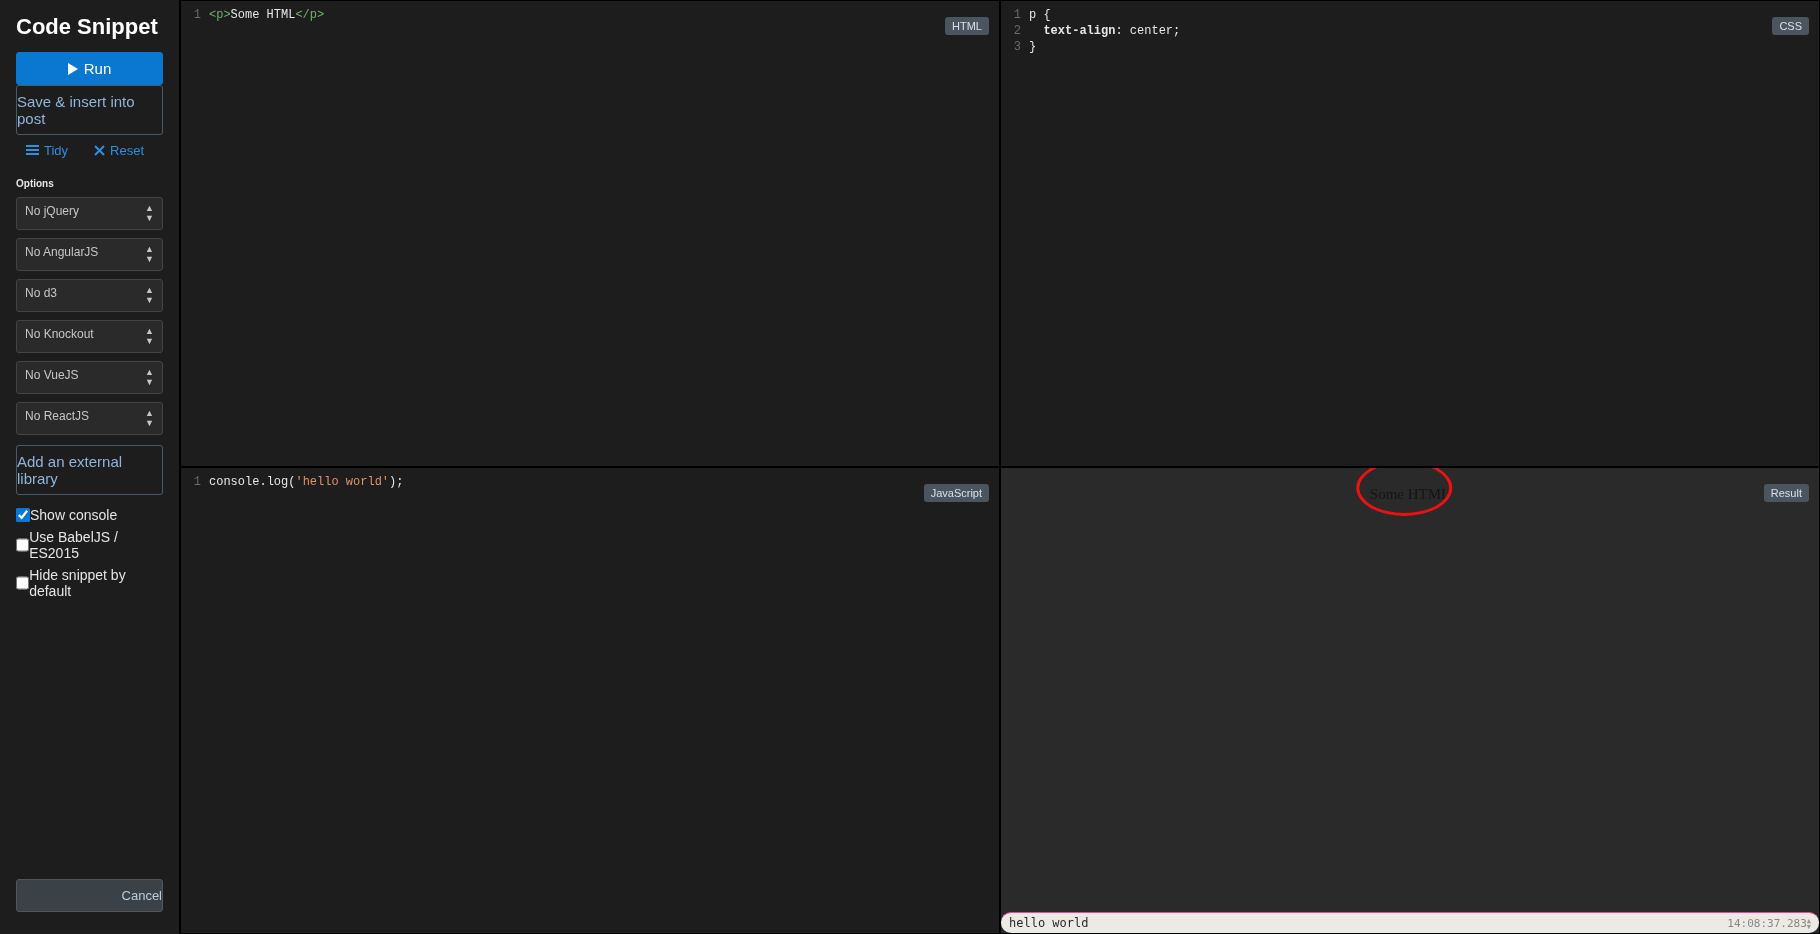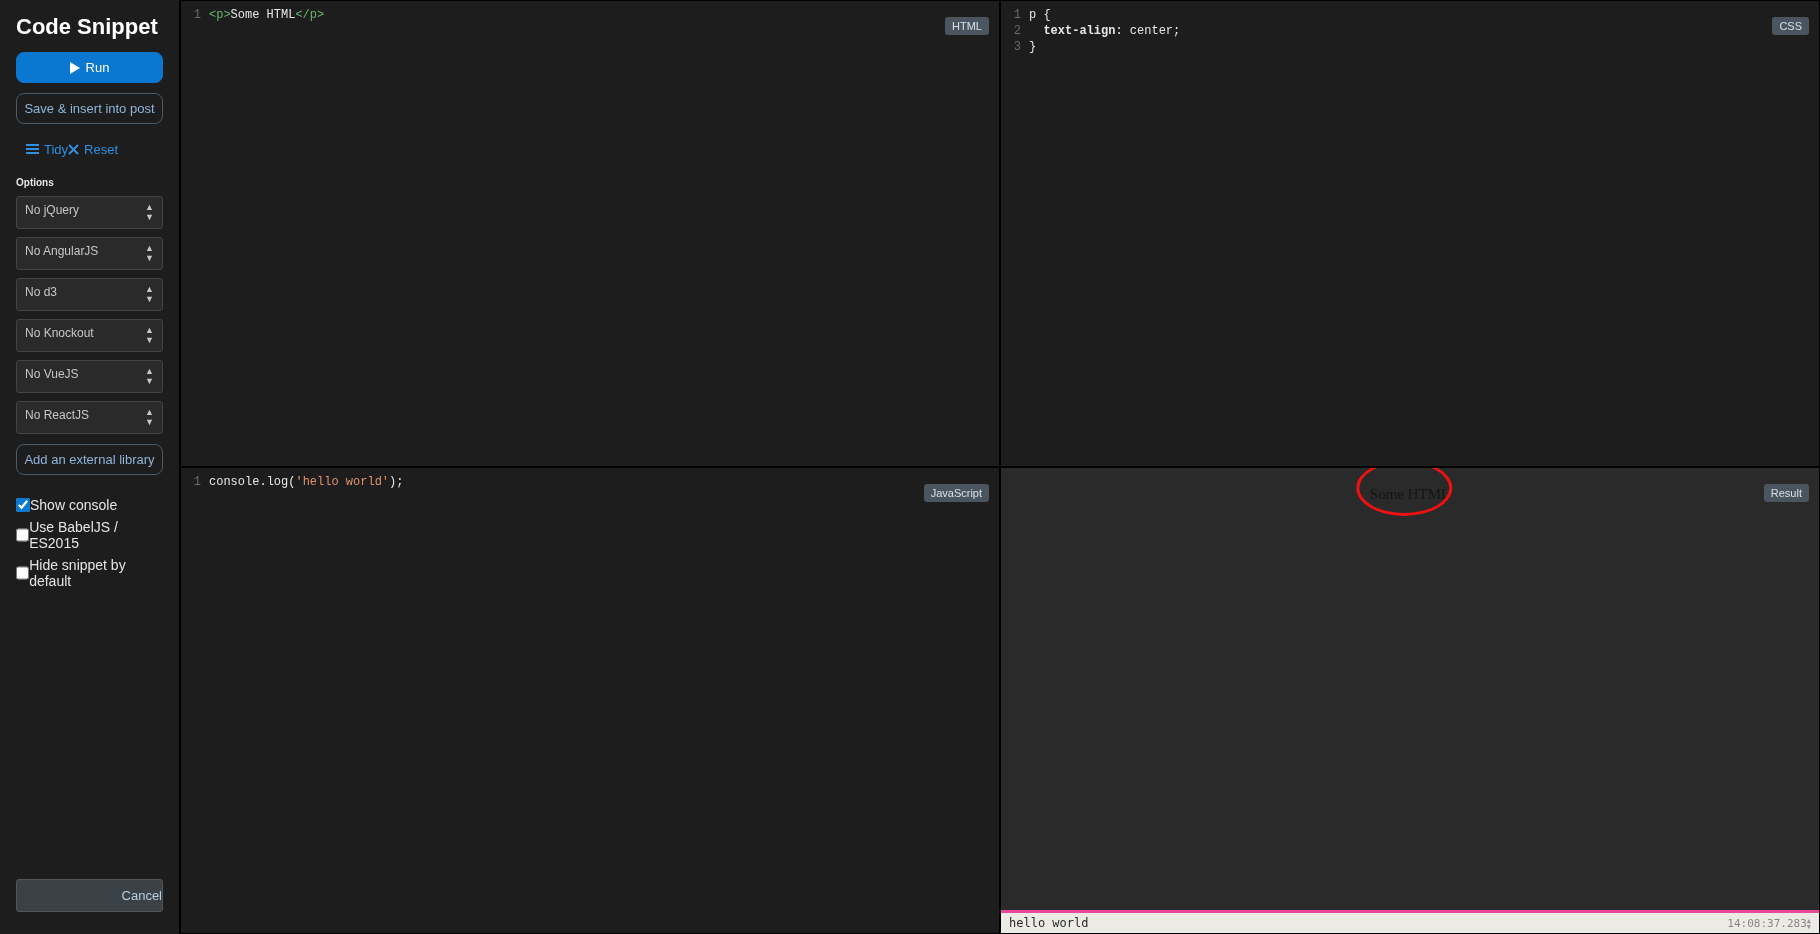--- a/index.html
+++ b/index.html
@@ -24,40 +24,40 @@
 .sidebar h1 {
   color: #fff;
   font-size: 22px;
   font-weight: bold;
   margin-bottom: 12px;
 }
 .btn {
   display: flex;
   align-items: center;
   justify-content: center;
-  border-radius: 8px;
+  border-radius: 3px;
   cursor: pointer;
-  font-size: 13px;
+  font-size: 15px;
   padding: 7px 0;
-  margin-bottom: 10px;
   border: 1px solid transparent;
 }
 .btn-run {
   background: #0a78d1;
   color: #fff;
   border-color: #0a78d1;
 }
 .btn-run svg { margin-right: 6px; }
 .btn-outline {
   background: transparent;
   color: #8fb4d8;
   border: 1px solid #4a5a68;
 }
 .link-row {
   display: flex;
+  gap: 26px;
   margin: 8px 0 20px 10px;
 }
 .link-btn {
   color: #2f8fe0;
   font-size: 13px;
   cursor: pointer;
   display: inline-flex;
   align-items: center;
   gap: 5px;
 }
@@ -185,21 +185,22 @@
 }
 .console {
   background: #eceae5;
   font-family: "Consolas", monospace;
   font-size: 12px;
   color: #2b2b2b;
   padding: 3px 8px;
   display: flex;
   justify-content: space-between;
   align-items: center;
-  border-top: 3px solid #ec4899;
+  border-top: 1px solid #ec4899;
+  border-radius: 10px;
 }
 .console-time {
   color: #888;
   font-size: 11px;
   display: flex;
   align-items: flex-end;
 }
 .console-time .step {
   display: inline-flex;
   flex-direction: column;

